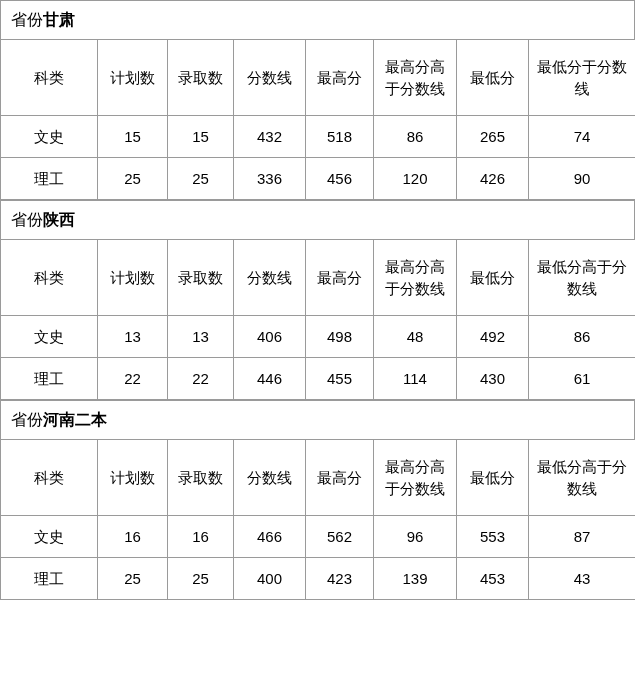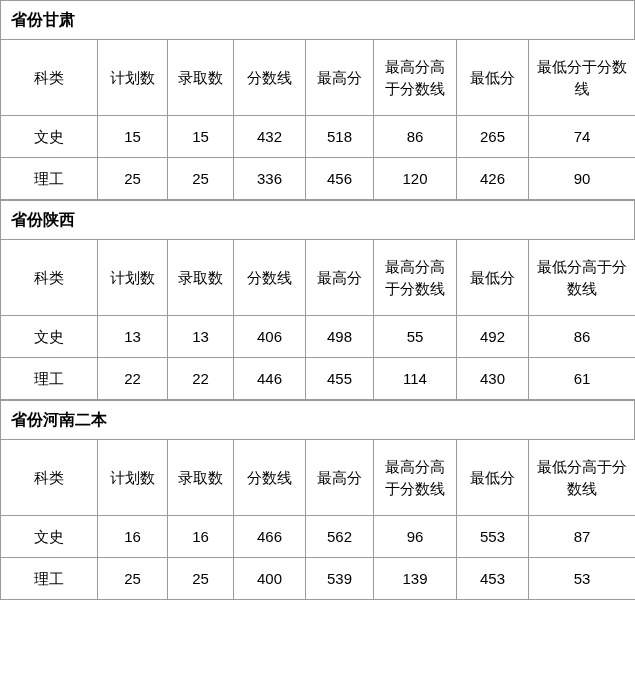--- a/index.html
+++ b/index.html
@@ -28,21 +28,21 @@
     border: 1px solid #9a9a9a;
     border-bottom: none;
     box-sizing: border-box;
     height: 39px;
     display: flex;
     align-items: center;
     padding-left: 10px;
     font-size: 16px;
   }
   .section-header .label {
-    font-weight: bold;
+    font-weight: normal;
   }
   .section-header .value {
     font-weight: bold;
   }
   table.grid {
     border-collapse: collapse;
     width: 635px;
     table-layout: fixed;
     text-align: center;
   }
@@ -155,21 +155,21 @@
           <td>最高分高于分数线</td>
           <td>最低分</td>
           <td>最低分高于分数线</td>
         </tr>
         <tr class="data">
           <td>文史</td>
           <td>13</td>
           <td>13</td>
           <td>406</td>
           <td>498</td>
-          <td class="bold">55</td>
+          <td class="bold">48</td>
           <td>492</td>
           <td class="bold">86</td>
         </tr>
         <tr class="data">
           <td>理工</td>
           <td>22</td>
           <td>22</td>
           <td>446</td>
           <td>455</td>
           <td class="bold">114</td>
@@ -215,22 +215,22 @@
           <td>562</td>
           <td class="bold">96</td>
           <td>553</td>
           <td class="bold">87</td>
         </tr>
         <tr class="data">
           <td>理工</td>
           <td>25</td>
           <td>25</td>
           <td>400</td>
-          <td>539</td>
+          <td>423</td>
           <td class="bold">139</td>
           <td>453</td>
-          <td class="bold">53</td>
+          <td class="bold">43</td>
         </tr>
       </tbody>
     </table>
   </div>
 
 </div>
 
 </body></html>

